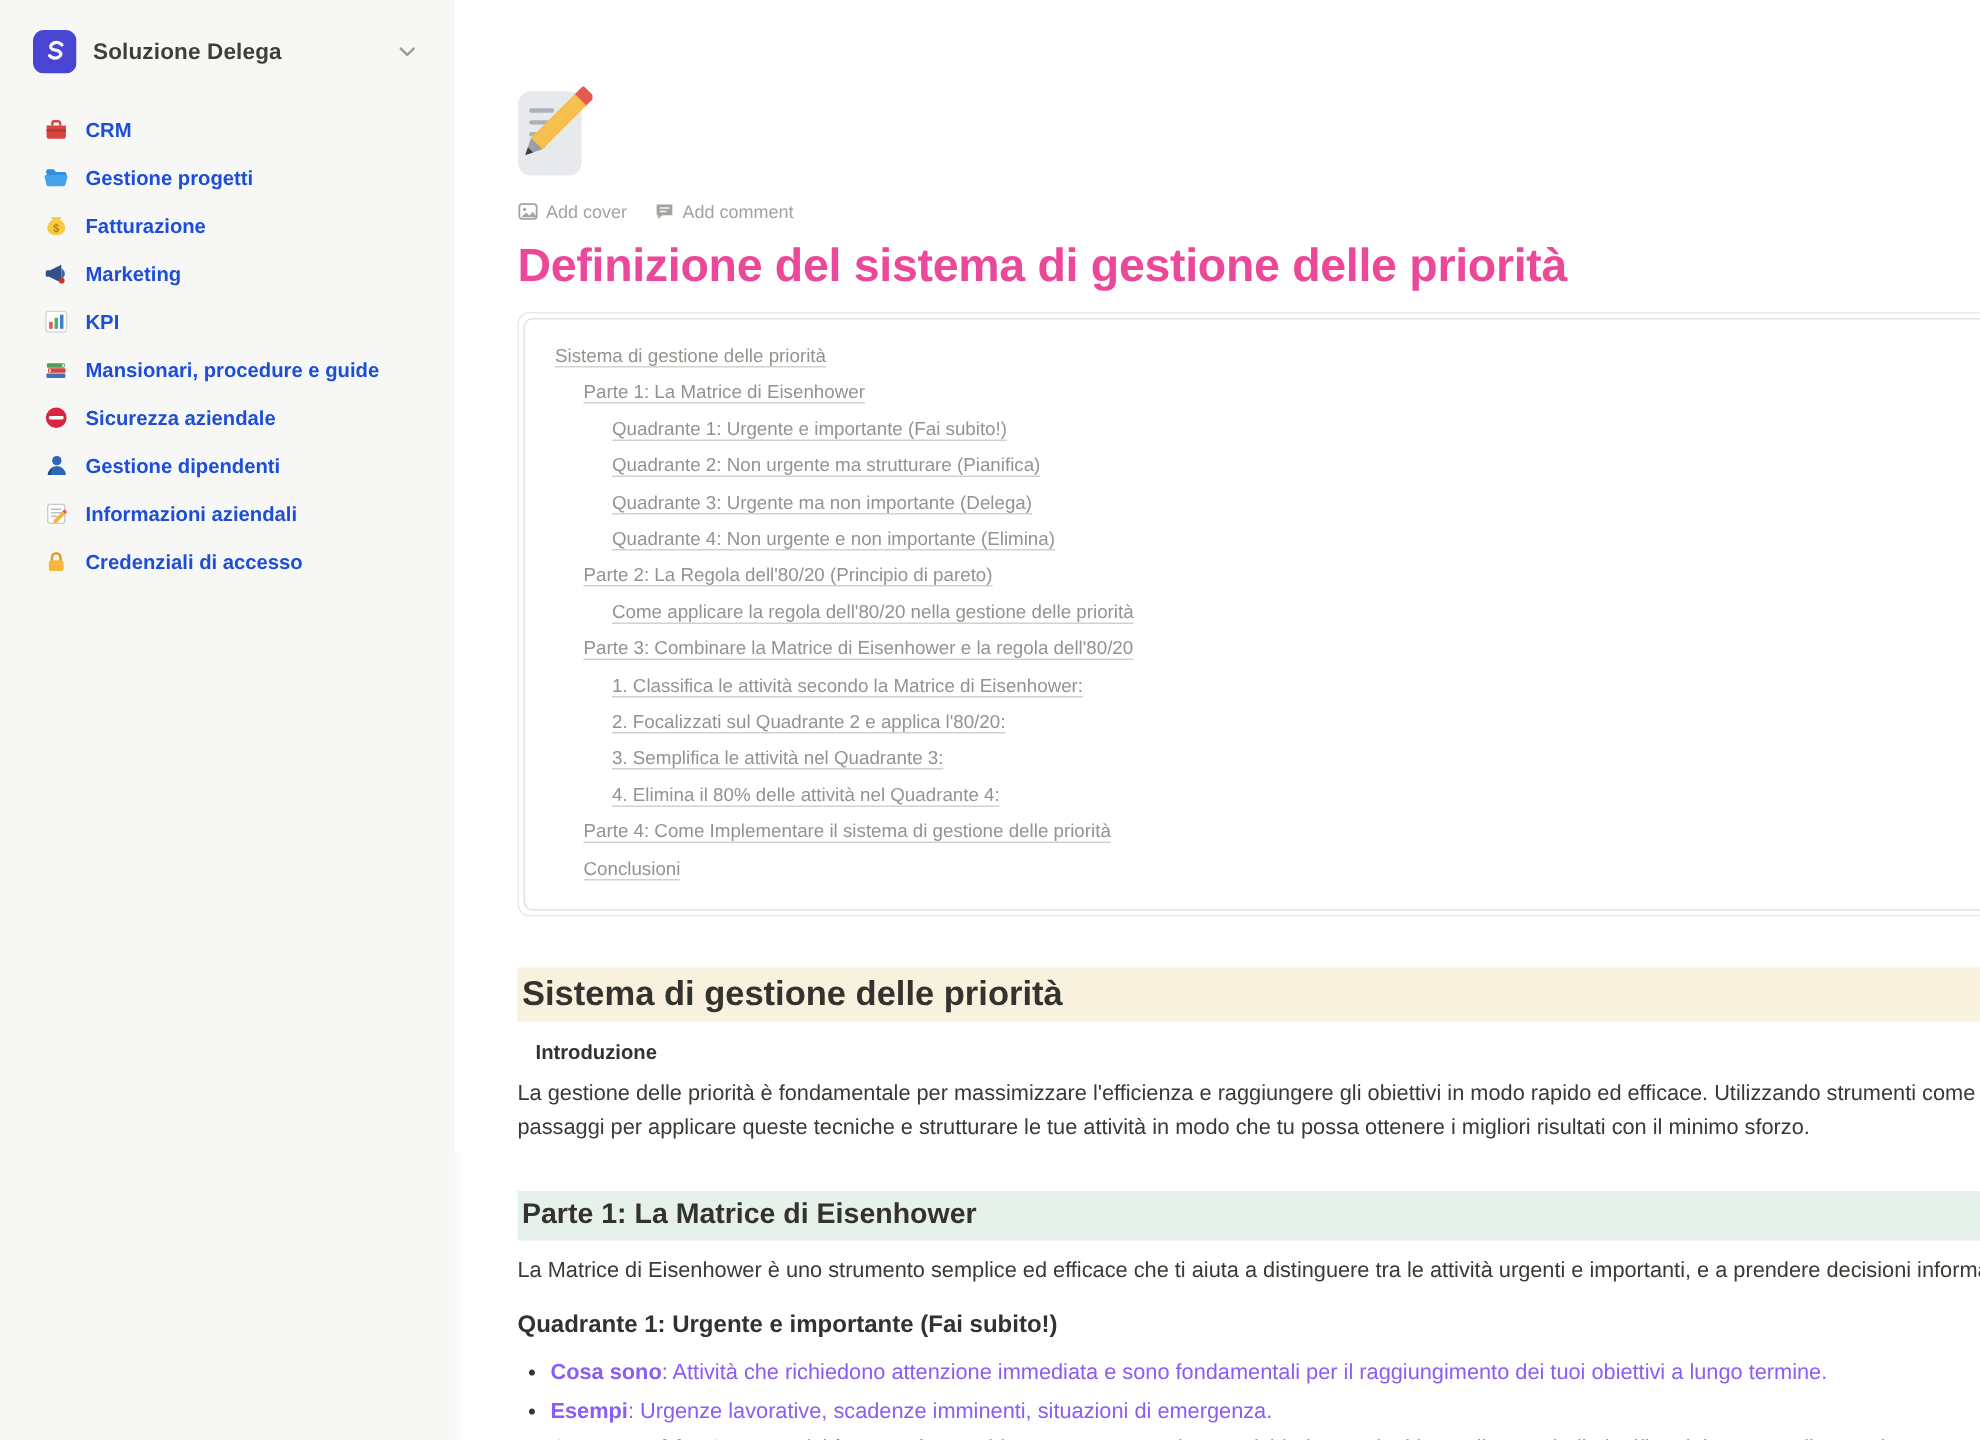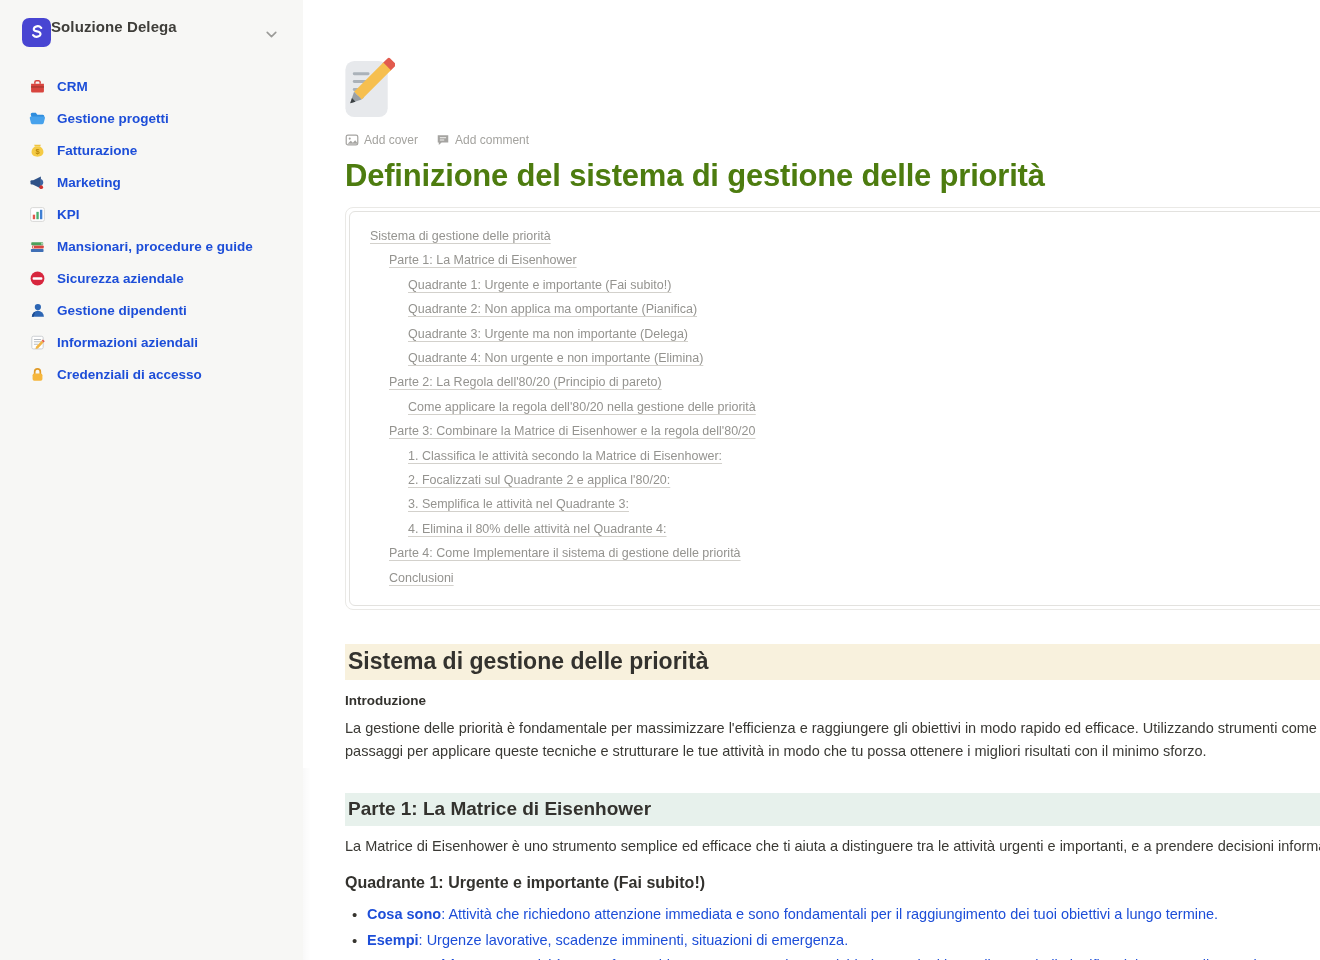--- a/index.html
+++ b/index.html
@@ -5,62 +5,62 @@
   * { margin:0; padding:0; box-sizing:border-box; }
   html,body { width:1320px; height:960px; overflow:hidden; background:#fff;
     font-family:"Liberation Sans", sans-serif; color:#37352f; }
 
   
   .sidebar { position:absolute; left:0; top:0; width:303px; height:960px;
     background:#f7f7f5; }
   .sidebar::after { content:""; position:absolute; right:-8px; top:0; width:8px; height:100%;
     background:linear-gradient(to right, rgba(0,0,0,0.025), rgba(0,0,0,0)); }
   .ws-header { position:absolute; top:18px; left:22px; right:16px; height:32px;
-    display:flex; cursor:pointer; }
+    display:flex; align-items:center; gap:11px; cursor:pointer; }
   .ws-logo { width:29px; height:29px; flex:0 0 auto; }
   .ws-name { font-size:15px; font-weight:700; color:#3f3e3a; letter-spacing:.1px; }
   .ws-chevron { position:absolute; right:8px; top:9px; width:15px; height:15px; }
   .nav { position:absolute; top:70px; left:0; right:0; }
   .nav-item { height:32px; display:flex; align-items:center; gap:11px;
     padding-left:29px; cursor:pointer; }
   .nav-icon { width:17px; height:17px; flex:0 0 aupx; }
   .nav-label { font-size:13.5px; font-weight:600; color:#1d4ed8; }
 
   
   .main { position:absolute; left:303px; top:0; width:1017px; height:768px; background:#fff; }
   .doc { padding-left:42px; }
   .page-icon { margin-top:55px; width:50px; height:63px; cursor:pointer; }
   .actions { margin-top:11px; display:flex; gap:18px; align-items:center; }
   .action { display:flex; align-items:center; gap:5px; color:#a4a39f; font-size:12px;
     cursor:pointer; white-space:nowrap; }
   .page-title { margin-top:10px; font-size:31px; line-height:38px; font-weight:800;
-    color:#4d7c0f; letter-spacing:-.2px; white-space:nowrap; }
+    color:#ec4899; letter-spacing:-.2px; white-space:nowrap; }
 
   
   .toc-outer { margin-top:12px; width:1200px; border:1px solid #eae9e6;
     border-radius:8px; padding:3px; }
   .toc-inner { border:1px solid #e3e2df; border-radius:6px; padding:12px 20px 15px 20px; }
   .toc-row { font-size:12.5px; line-height:24.4px; color:#94938f; white-space:nowrap; }
   .toc-row span { cursor:pointer; text-decoration:underline;
     text-decoration-color:#d3d1cc; text-underline-offset:3px; }
   .lvl1 { padding-left:19px; } .lvl2 { padding-left:38px; }
 
   
   .h1-block { margin-top:34px; width:1200px; background:#f8f1dd;
     padding:4px 0 5px 3px; font-size:23px; line-height:27px; font-weight:700; color:#33322e; }
-  .intro-label { margin-top:13px; font-size:13.5px; font-weight:700; color:#33322e; }
+  .intro-label { margin-top:13px; font-size:13.5px; font-weight:700; color:#33322e;margin-left:12px; }
   .para { margin-top:9px; }
   .para-line { font-size:14.5px; line-height:23px; color:#3a3934; white-space:nowrap; }
   .h2-block { margin-top:30px; width:1200px; background:#e7f1ec;
     padding:4px 0 5px 3px; font-size:19px; line-height:24px; font-weight:700; color:#33322e; }
   .h3-block { margin-top:14px; font-size:16px; line-height:22px; font-weight:700; color:#33322e;
     white-space:nowrap; }
   .bullets { margin-top:8px; }
   .bullet { position:relative; padding-left:22px; font-size:14.5px; line-height:25.5px;
-    color:#1d4ed8; white-space:nowrap; }
+    color:#8b5cf6; white-space:nowrap; }
   .bullet::before { content:"•"; position:absolute; left:7px; top:0; font-size:15px; color:#37352f; }
   .bullet b { font-weight:700; }
 </style>
 </head>
 <body>
 
 <aside class="sidebar">
   <div class="ws-header">
     <svg class="ws-logo" viewBox="0 0 28 28">
       <rect width="28" height="28" rx="7" fill="#4845d2"></rect>
@@ -195,21 +195,21 @@
       </div>
     </div>
 
     <h1 class="page-title">Definizione del sistema di gestione delle priorità</h1>
 
     <div class="toc-outer">
       <div class="toc-inner">
         <div class="toc-row lvl0"><span>Sistema di gestione delle priorità</span></div>
         <div class="toc-row lvl1"><span>Parte 1: La Matrice di Eisenhower</span></div>
         <div class="toc-row lvl2"><span>Quadrante 1: Urgente e importante (Fai subito!)</span></div>
-        <div class="toc-row lvl2"><span>Quadrante 2: Non applica ma omportante (Pianifica)</span></div>
+        <div class="toc-row lvl2"><span>Quadrante 2: Non urgente ma strutturare (Pianifica)</span></div>
         <div class="toc-row lvl2"><span>Quadrante 3: Urgente ma non importante (Delega)</span></div>
         <div class="toc-row lvl2"><span>Quadrante 4: Non urgente e non importante (Elimina)</span></div>
         <div class="toc-row lvl1"><span>Parte 2: La Regola dell'80/20 (Principio di pareto)</span></div>
         <div class="toc-row lvl2"><span>Come applicare la regola dell'80/20 nella gestione delle priorità</span></div>
         <div class="toc-row lvl1"><span>Parte 3: Combinare la Matrice di Eisenhower e la regola dell'80/20</span></div>
         <div class="toc-row lvl2"><span>1. Classifica le attività secondo la Matrice di Eisenhower:</span></div>
         <div class="toc-row lvl2"><span>2. Focalizzati sul Quadrante 2 e applica l'80/20:</span></div>
         <div class="toc-row lvl2"><span>3. Semplifica le attività nel Quadrante 3:</span></div>
         <div class="toc-row lvl2"><span>4. Elimina il 80% delle attività nel Quadrante 4:</span></div>
         <div class="toc-row lvl1"><span>Parte 4: Come Implementare il sistema di gestione delle priorità</span></div>

